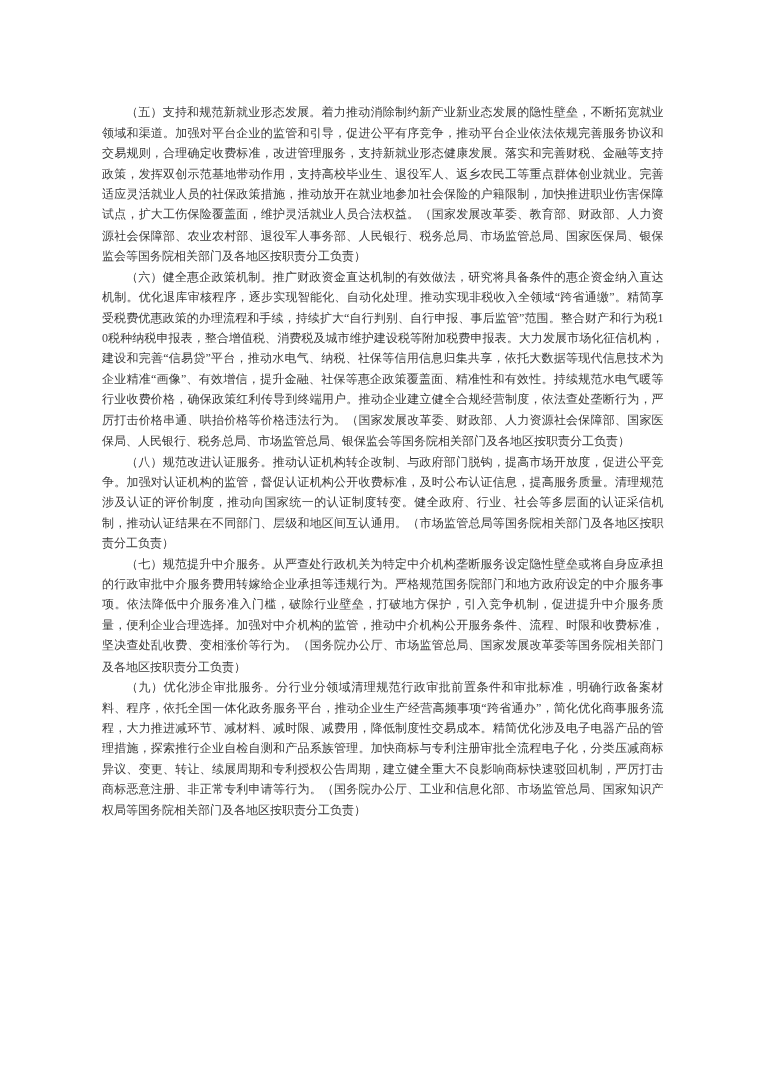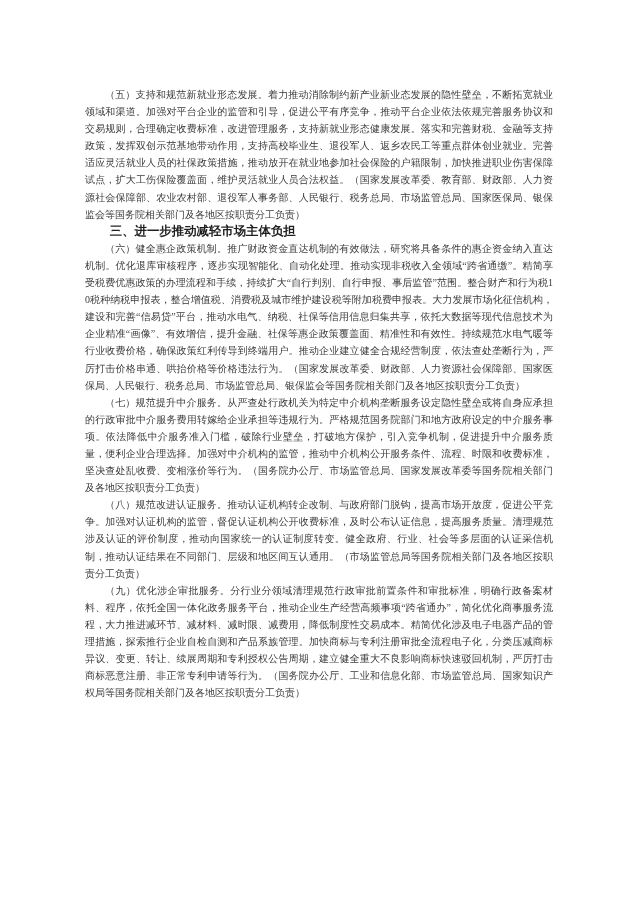--- a/index.html
+++ b/index.html
@@ -37,23 +37,22 @@
     text-indent: 2em;
     word-break: break-all;
   }
 </style>
 </head>
 <body>
 
 <div class="page">
   <p class="doc-para">（五）支持和规范新就业形态发展。着力推动消除制约新产业新业态发展的隐性壁垒，不断拓宽就业领域和渠道。加强对平台企业的监管和引导，促进公平有序竞争，推动平台企业依法依规完善服务协议和交易规则，合理确定收费标准，改进管理服务，支持新就业形态健康发展。落实和完善财税、金融等支持政策，发挥双创示范基地带动作用，支持高校毕业生、退役军人、返乡农民工等重点群体创业就业。完善适应灵活就业人员的社保政策措施，推动放开在就业地参加社会保险的户籍限制，加快推进职业伤害保障试点，扩大工伤保险覆盖面，维护灵活就业人员合法权益。（国家发展改革委、教育部、财政部、人力资源社会保障部、农业农村部、退役军人事务部、人民银行、税务总局、市场监管总局、国家医保局、银保监会等国务院相关部门及各地区按职责分工负责）</p>
 
-  <p class="doc-heading">三、进一步推动减轻市场主体负担</p>
 
   <p class="doc-para">（六）健全惠企政策机制。推广财政资金直达机制的有效做法，研究将具备条件的惠企资金纳入直达机制。优化退库审核程序，逐步实现智能化、自动化处理。推动实现非税收入全领域“跨省通缴”。精简享受税费优惠政策的办理流程和手续，持续扩大“自行判别、自行申报、事后监管”范围。整合财产和行为税10税种纳税申报表，整合增值税、消费税及城市维护建设税等附加税费申报表。大力发展市场化征信机构，建设和完善“信易贷”平台，推动水电气、纳税、社保等信用信息归集共享，依托大数据等现代信息技术为企业精准“画像”、有效增信，提升金融、社保等惠企政策覆盖面、精准性和有效性。持续规范水电气暖等行业收费价格，确保政策红利传导到终端用户。推动企业建立健全合规经营制度，依法查处垄断行为，严厉打击价格串通、哄抬价格等价格违法行为。（国家发展改革委、财政部、人力资源社会保障部、国家医保局、人民银行、税务总局、市场监管总局、银保监会等国务院相关部门及各地区按职责分工负责）</p>
 
+  <p class="doc-para">（八）规范改进认证服务。推动认证机构转企改制、与政府部门脱钩，提高市场开放度，促进公平竞争。加强对认证机构的监管，督促认证机构公开收费标准，及时公布认证信息，提高服务质量。清理规范涉及认证的评价制度，推动向国家统一的认证制度转变。健全政府、行业、社会等多层面的认证采信机制，推动认证结果在不同部门、层级和地区间互认通用。（市场监管总局等国务院相关部门及各地区按职责分工负责）</p>
+
   <p class="doc-para">（七）规范提升中介服务。从严查处行政机关为特定中介机构垄断服务设定隐性壁垒或将自身应承担的行政审批中介服务费用转嫁给企业承担等违规行为。严格规范国务院部门和地方政府设定的中介服务事项。依法降低中介服务准入门槛，破除行业壁垒，打破地方保护，引入竞争机制，促进提升中介服务质量，便利企业合理选择。加强对中介机构的监管，推动中介机构公开服务条件、流程、时限和收费标准，坚决查处乱收费、变相涨价等行为。（国务院办公厅、市场监管总局、国家发展改革委等国务院相关部门及各地区按职责分工负责）</p>
-
-  <p class="doc-para">（八）规范改进认证服务。推动认证机构转企改制、与政府部门脱钩，提高市场开放度，促进公平竞争。加强对认证机构的监管，督促认证机构公开收费标准，及时公布认证信息，提高服务质量。清理规范涉及认证的评价制度，推动向国家统一的认证制度转变。健全政府、行业、社会等多层面的认证采信机制，推动认证结果在不同部门、层级和地区间互认通用。（市场监管总局等国务院相关部门及各地区按职责分工负责）</p>
 
   <p class="doc-para">（九）优化涉企审批服务。分行业分领域清理规范行政审批前置条件和审批标准，明确行政备案材料、程序，依托全国一体化政务服务平台，推动企业生产经营高频事项“跨省通办”，简化优化商事服务流程，大力推进减环节、减材料、减时限、减费用，降低制度性交易成本。精简优化涉及电子电器产品的管理措施，探索推行企业自检自测和产品系族管理。加快商标与专利注册审批全流程电子化，分类压减商标异议、变更、转让、续展周期和专利授权公告周期，建立健全重大不良影响商标快速驳回机制，严厉打击商标恶意注册、非正常专利申请等行为。（国务院办公厅、工业和信息化部、市场监管总局、国家知识产权局等国务院相关部门及各地区按职责分工负责）</p>
 
 </div>
 
 </body></html>

